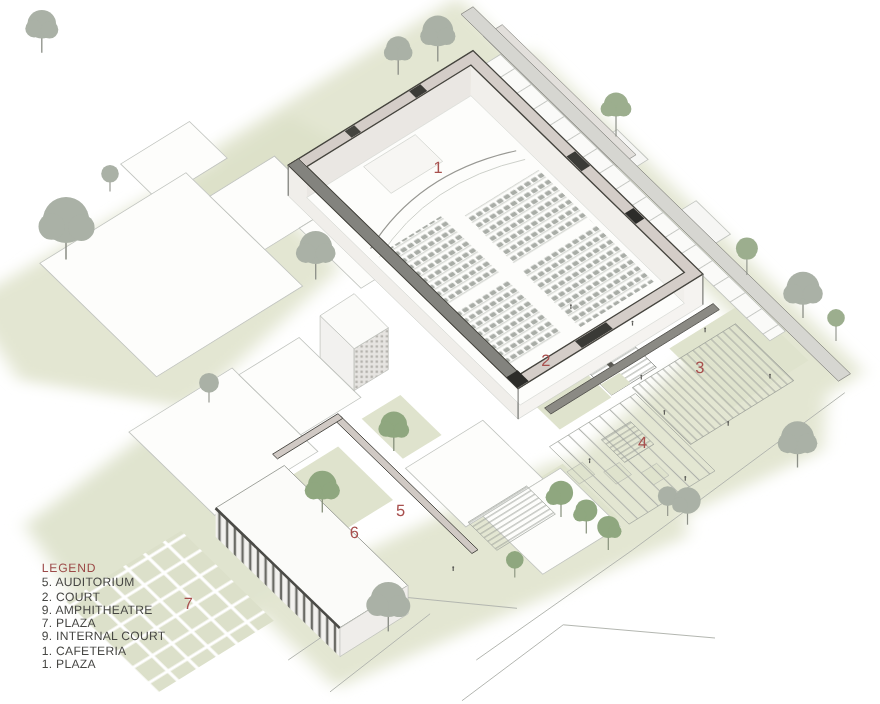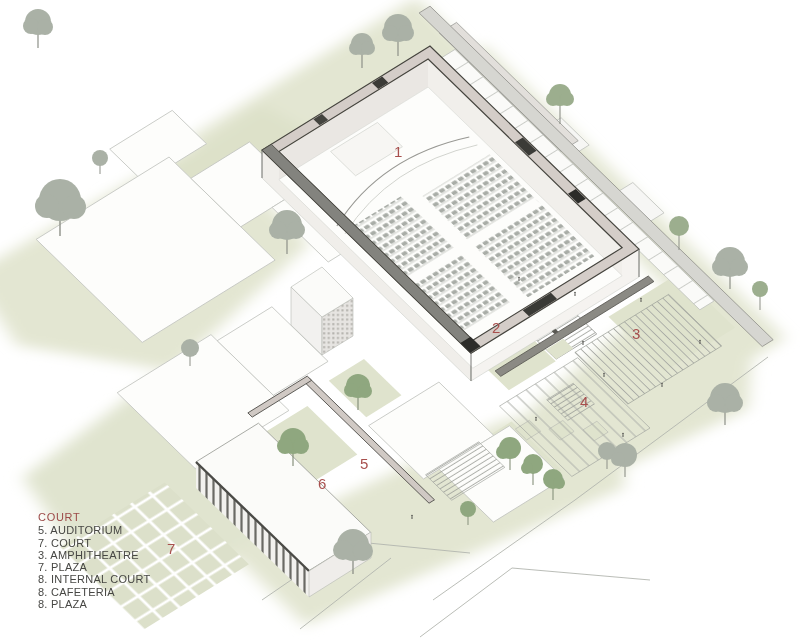--- a/index.html
+++ b/index.html
@@ -288,22 +288,22 @@
     <text class="marker-text" x="492" y="333">2</text>
     <text class="marker-text" x="632" y="339">3</text>
     <text class="marker-text" x="580" y="407">4</text>
     <text class="marker-text" x="360" y="469">5</text>
     <text class="marker-text" x="318" y="489">6</text>
     <text class="marker-text" x="167" y="554">7</text>
   </g>
 </svg>
 
 <div id="legend">
-  <div class="legend-title">COURT</div>
+  <div class="legend-title">LEGEND</div>
   <div>5. AUDITORIUM</div>
-  <div>7. COURT</div>
-  <div>3. AMPHITHEATRE</div>
+  <div>2. COURT</div>
+  <div>9. AMPHITHEATRE</div>
   <div>7. PLAZA</div>
-  <div>8. INTERNAL COURT</div>
-  <div>8. CAFETERIA</div>
-  <div>8. PLAZA</div>
+  <div>9. INTERNAL COURT</div>
+  <div>1. CAFETERIA</div>
+  <div>1. PLAZA</div>
 </div>
 </div>
 
 </body></html>

